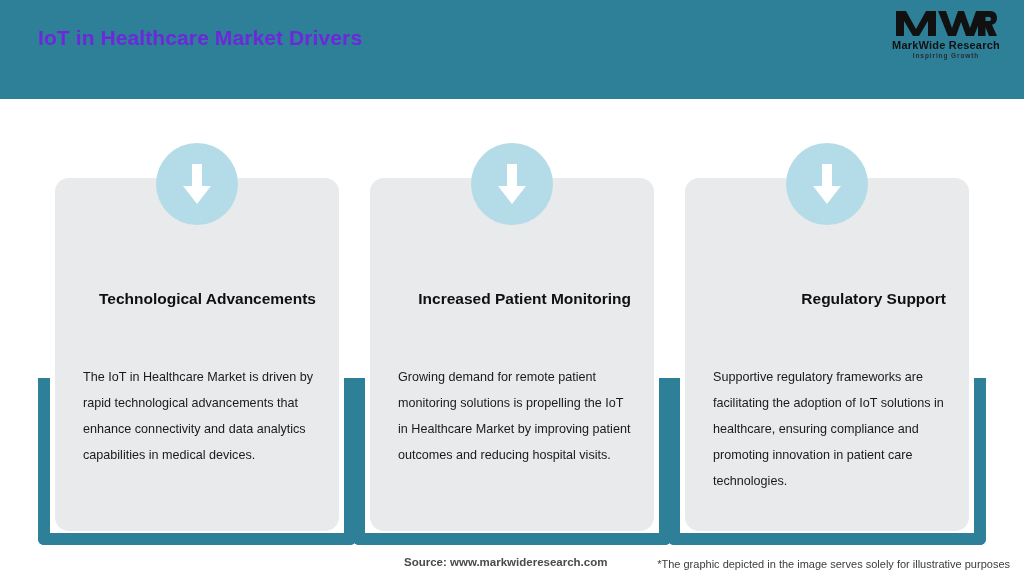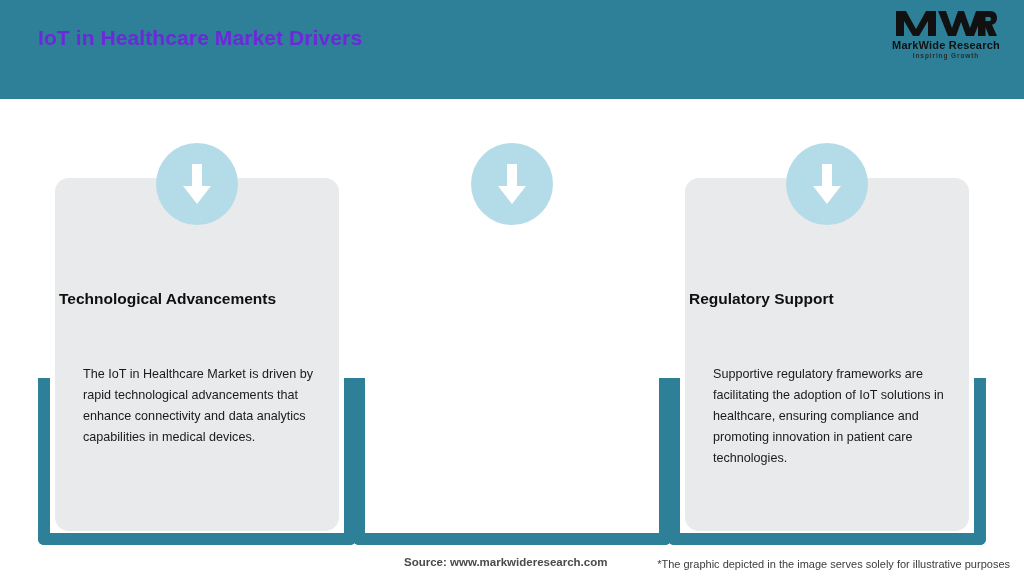--- a/index.html
+++ b/index.html
@@ -110,34 +110,34 @@
     display: flex;
     align-items: center;
     justify-content: center;
   }
 
   .card-title {
     position: absolute;
     left: 0;
     top: 112px;
     width: 100%;
-    text-align: left;
+    text-align: right;
     font-size: 15.5px;
     font-weight: bold;
     color: #101010;
-    padding: 0 4px;
+    padding: 0 23px;
   }
 
   .card-body {
     position: absolute;
     left: 28px;
     top: 186px;
     width: 238px;
     font-size: 12.6px;
-    line-height: 21px;
+    line-height: 26px;
     color: #1a1a1a;
     text-align: left;
   }
 
   
   .source {
     position: absolute;
     left: 404px;
     top: 556px;
     font-size: 11.5px;
@@ -181,20 +181,24 @@
     </div>
     <div class="circle">
       <svg width="34" height="44" viewBox="0 0 34 44">
         <path d="M12 2 L22 2 L22 24 L31 24 L17 42 L3 24 L12 24 Z" fill="#ffffff"></path>
       </svg>
     </div>
   </div>
 
   <div class="card-wrap" style="left:353px; width:318px; height:402px;">
     <div class="frame"></div>
+    <div class="card">
+      <div class="card-title">Increased Patient Monitoring</div>
+      <div class="card-body">Growing demand for remote patient monitoring solutions is propelling the IoT in Healthcare Market by improving patient outcomes and reducing hospital visits.</div>
+    </div>
     <div class="circle">
       <svg width="34" height="44" viewBox="0 0 34 44">
         <path d="M12 2 L22 2 L22 24 L31 24 L17 42 L3 24 L12 24 Z" fill="#ffffff"></path>
       </svg>
     </div>
   </div>
 
   <div class="card-wrap" style="left:668px; width:318px; height:402px;">
     <div class="frame"></div>
     <div class="card">

